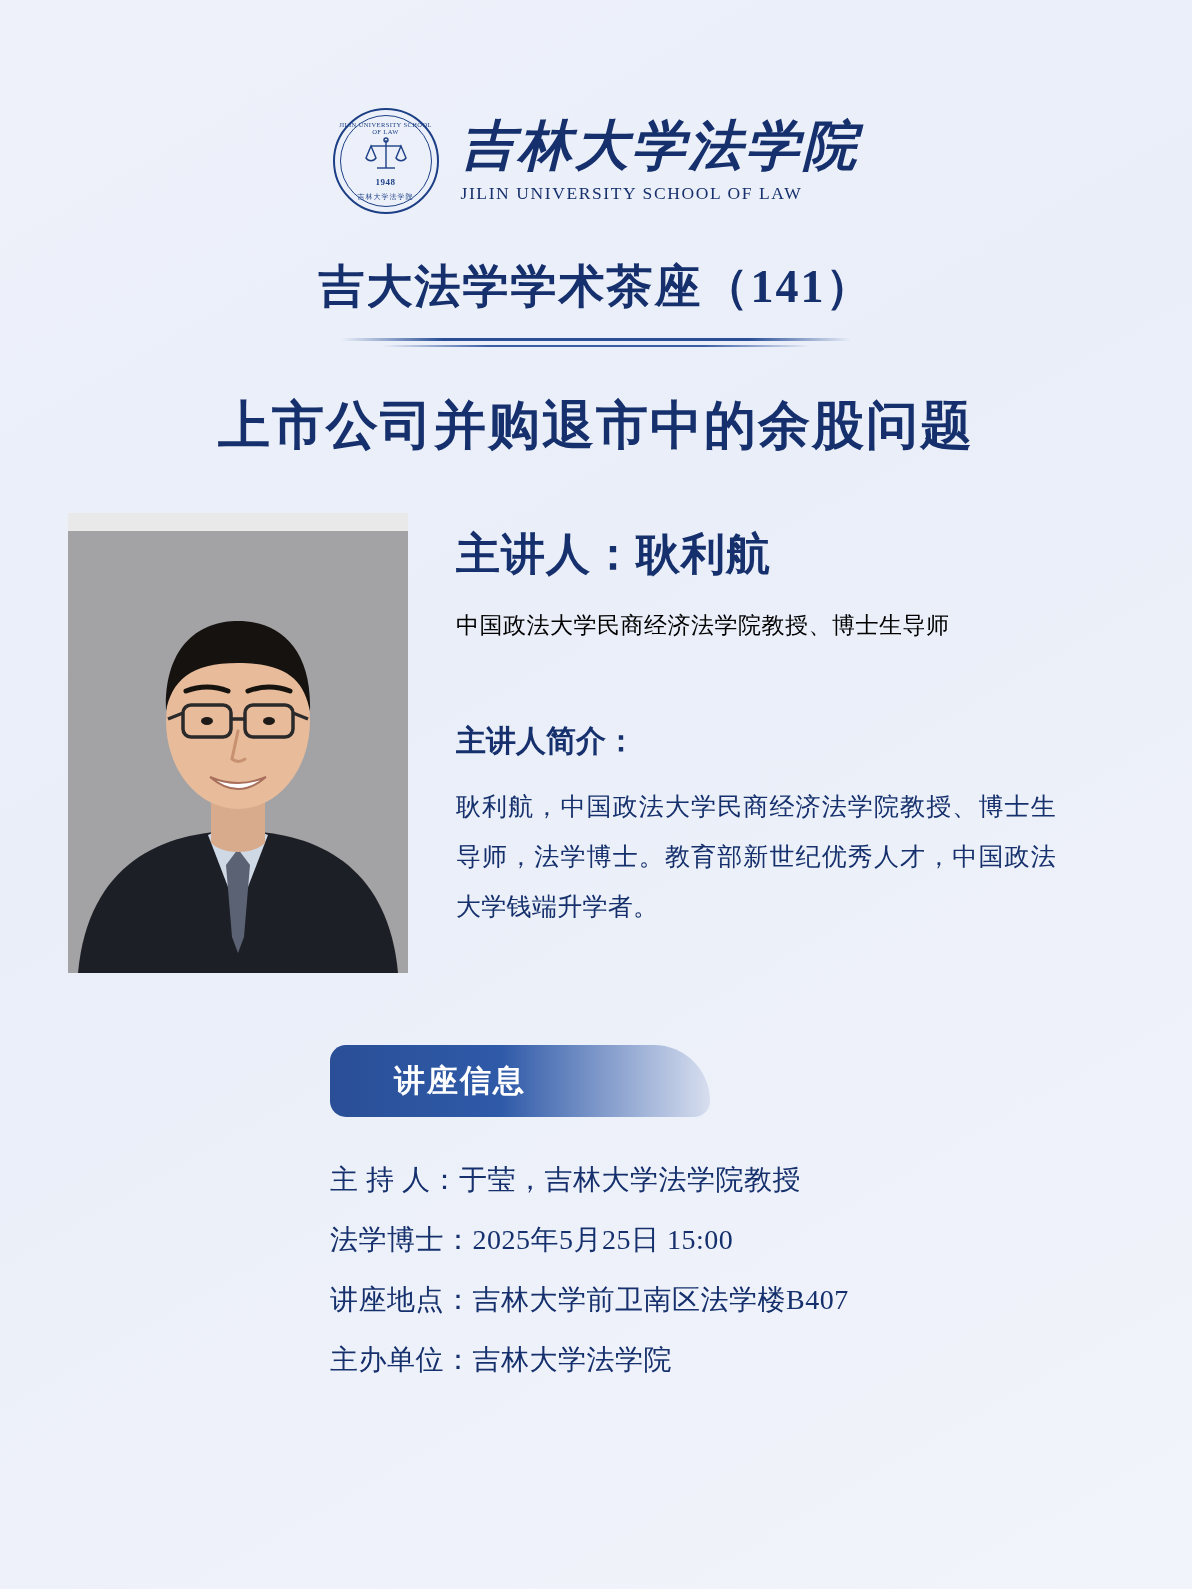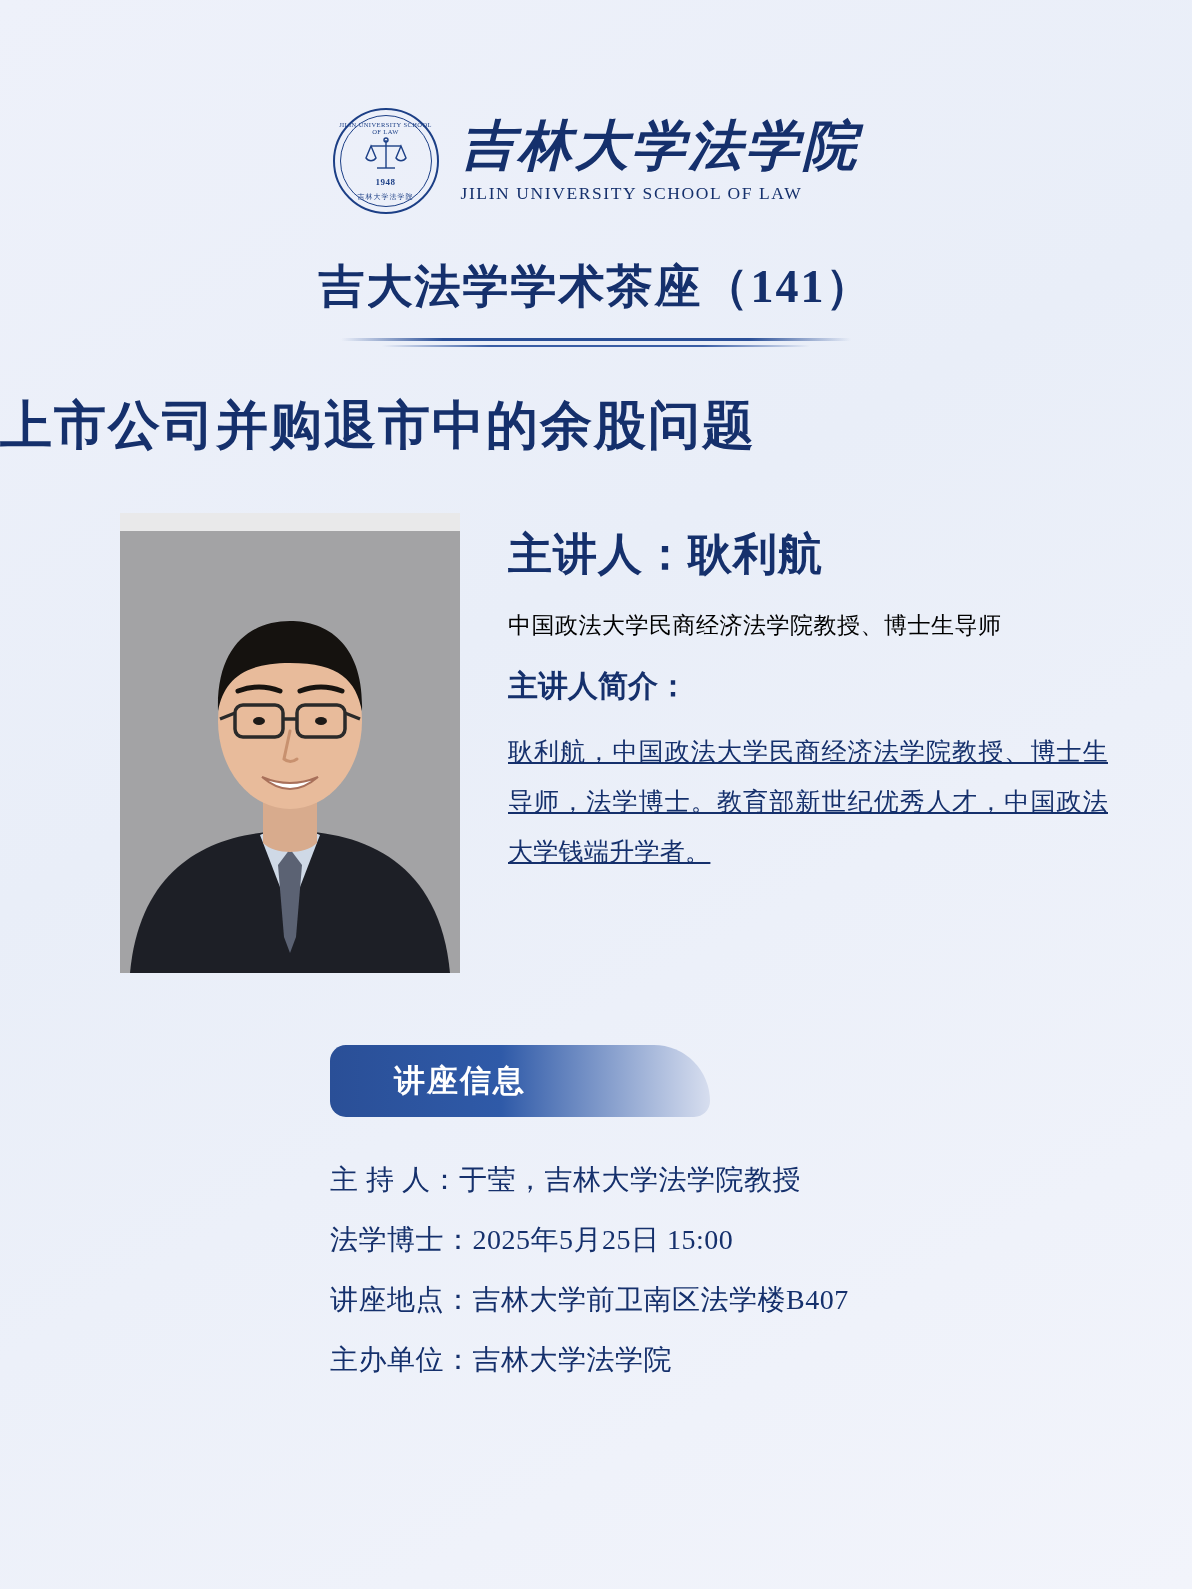--- a/index.html
+++ b/index.html
@@ -117,33 +117,33 @@
     content: "";
     position: absolute;
     left: 8%;
     right: 8%;
     top: 7px;
     height: 1.5px;
     background: linear-gradient(to right, rgba(40,70,140,0) 0%, #3a5ea5 25%, #3a5ea5 75%, rgba(40,70,140,0) 100%);
   }
 
   .lecture-title {
-    text-align: left;
+    text-align: center;
     font-size: 52px;
     font-weight: bold;
     color: #15306c;
     letter-spacing: 2px;
     margin-top: 50px;
   }
 
   
   .speaker-section {
     display: flex;
     margin-top: 52px;
-    padding-left: 120px;
+    padding-left: 68px;
     padding-right: 62px;
     gap: 48px;
   }
   .portrait {
     width: 340px;
     height: 460px;
     flex: 0 0 auto;
     position: relative;
     overflow: hidden;
     background: #9a9a9c;
@@ -160,31 +160,30 @@
   .speaker-affil {
     font-size: 23px;
     color: #000000;
     margin-top: 26px;
     letter-spacing: 0.5px;
   }
   .bio-heading {
     font-size: 30px;
     font-weight: bold;
     color: #15306c;
-    margin-top: 25px;
+    margin-top: 80px;
   }
   .bio-text {
     font-size: 25px;
     color: #15306c;
     line-height: 2.0;
     margin-top: 20px;
     letter-spacing: 0.3px;
     text-align: justify;
     max-width: 600px;
-    text-decoration: underline;
   }
 
   
   .info-banner-wrap {
     margin-top: 72px;
     padding-left: 330px;
   }
   .info-banner {
     width: 380px;
     height: 72px;

